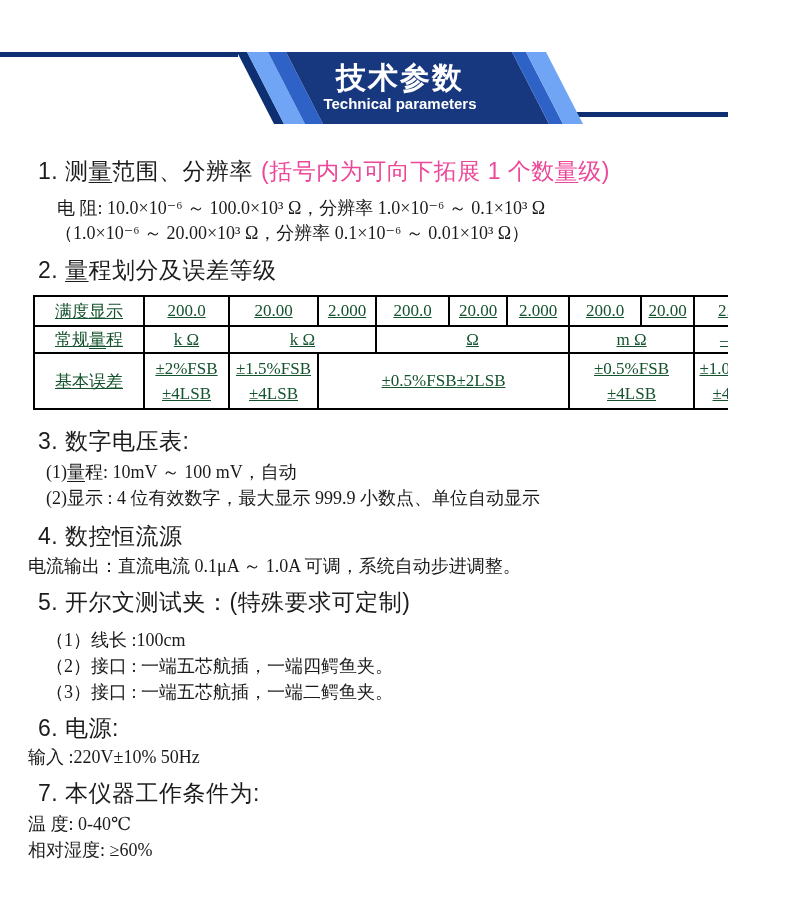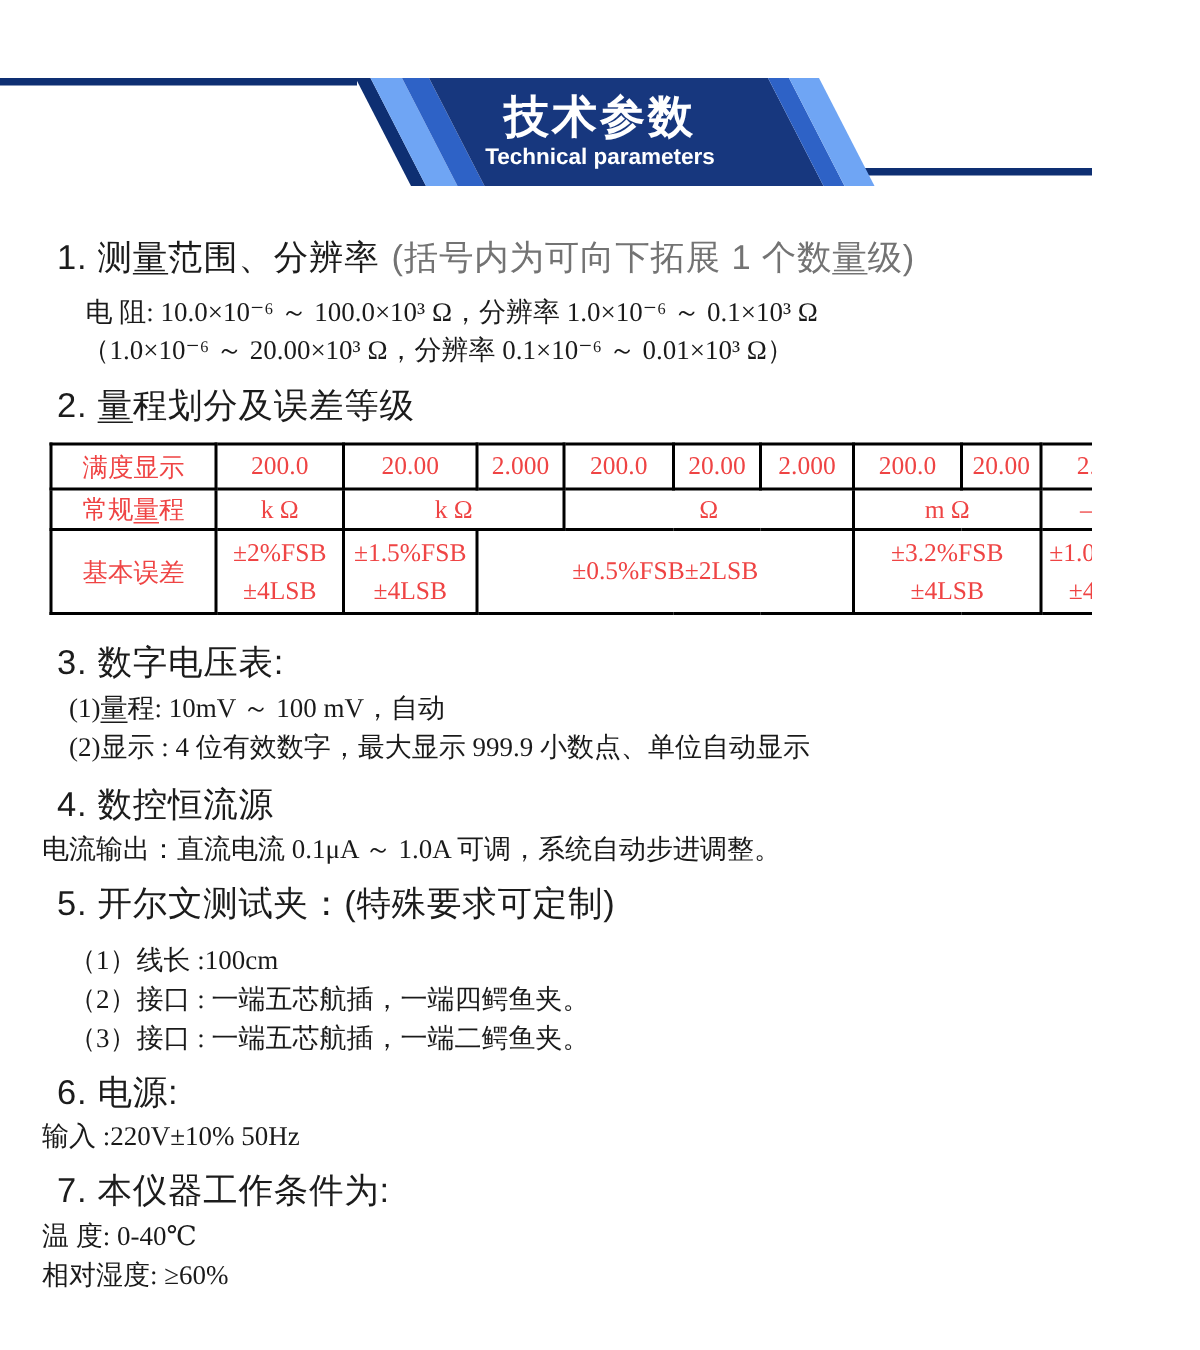--- a/index.html
+++ b/index.html
@@ -11,31 +11,31 @@
   .page{position:relative;width:728px;height:900px;overflow:hidden;background:#fff;}
   .header-svg{display:block;width:800px;height:132px;}
   .banner-title-text{font-family:"Liberation Sans","DejaVu Sans",sans-serif;font-weight:bold;font-size:30px;fill:#ffffff;letter-spacing:2px;}
   .banner-sub-text{font-family:"Liberation Sans","DejaVu Sans",sans-serif;font-weight:600;font-size:15px;fill:#ffffff;}
   .h{
     margin:0 0 0 38px;
     font-family:"Liberation Sans","DejaVu Sans",sans-serif;
     font-size:23px;line-height:31px;font-weight:400;color:#1c1c1c;
     letter-spacing:0.5px;white-space:nowrap;
   }
-  .h .note{color:#737373;margin-left:8px;}
+  .h .note{color:#ec4899;margin-left:8px;}
   .bodyline{font-size:18px;line-height:25px;white-space:nowrap;}
   .lh26{line-height:26px;}
   .mt24{margin-top:24px;} .mt9{margin-top:9px;} .mt8{margin-top:8px;}
   .mt10{margin-top:10px;} .mt1{margin-top:1px;} .mt2{margin-top:2px;}
   .ml57{margin-left:57px;} .ml55{margin-left:55px;} .ml46{margin-left:46px;} .ml56{margin-left:28px;}
   table.spec{
     border-collapse:collapse;table-layout:fixed;
     margin:9px 0 16px 33px;width:746px;
     font-family:"Liberation Serif","DejaVu Serif",serif;
-    font-size:17px;color:#ef4444;
+    font-size:17px;color:#14532d;text-decoration:underline;
   }
   table.spec td{border:2px solid #000;text-align:center;vertical-align:middle;padding:0;overflow:hidden;}
   tr.r1 td{height:28px;} tr.r2 td{height:25px;} tr.r3 td{height:24px;} tr.r4 td{height:54px;}
   td.lbl{letter-spacing:0px;}
   tr.r3 td.lbl{letter-spacing:-1px;}
   td.pre{white-space:pre-line;line-height:25px;}
   u{text-decoration:underline;text-underline-offset:3px;text-decoration-thickness:1px;}
 </style>
 </head>
 <body>
@@ -95,21 +95,21 @@
         <td colspan="2">m Ω</td>
         <td>——</td>
       </tr>
       <tr class="r4">
         <td class="lbl">基本误差</td>
         <td class="pre">±2%FSB
 ±4LSB</td>
         <td class="pre">±1.5%FSB
 ±4LSB</td>
         <td colspan="4">±0.5%FSB±2LSB</td>
-        <td class="pre" colspan="2">±3.2%FSB
+        <td class="pre" colspan="2">±0.5%FSB
 ±4LSB</td>
         <td class="pre">±1.0%FSB
 ±4LSB</td>
       </tr>
     </tbody>
   </table>
 
   <div class="h mt10">3. 数字电压表:</div>
   <div class="bodyline lh26 mt2 ml46">(1)<u>量</u>程: 10mV ～ 100 mV，自动</div>
   <div class="bodyline lh26 ml46">(2)显示 : 4 位有效数字，最大显示 999.9 小数点、单位自动显示</div>

